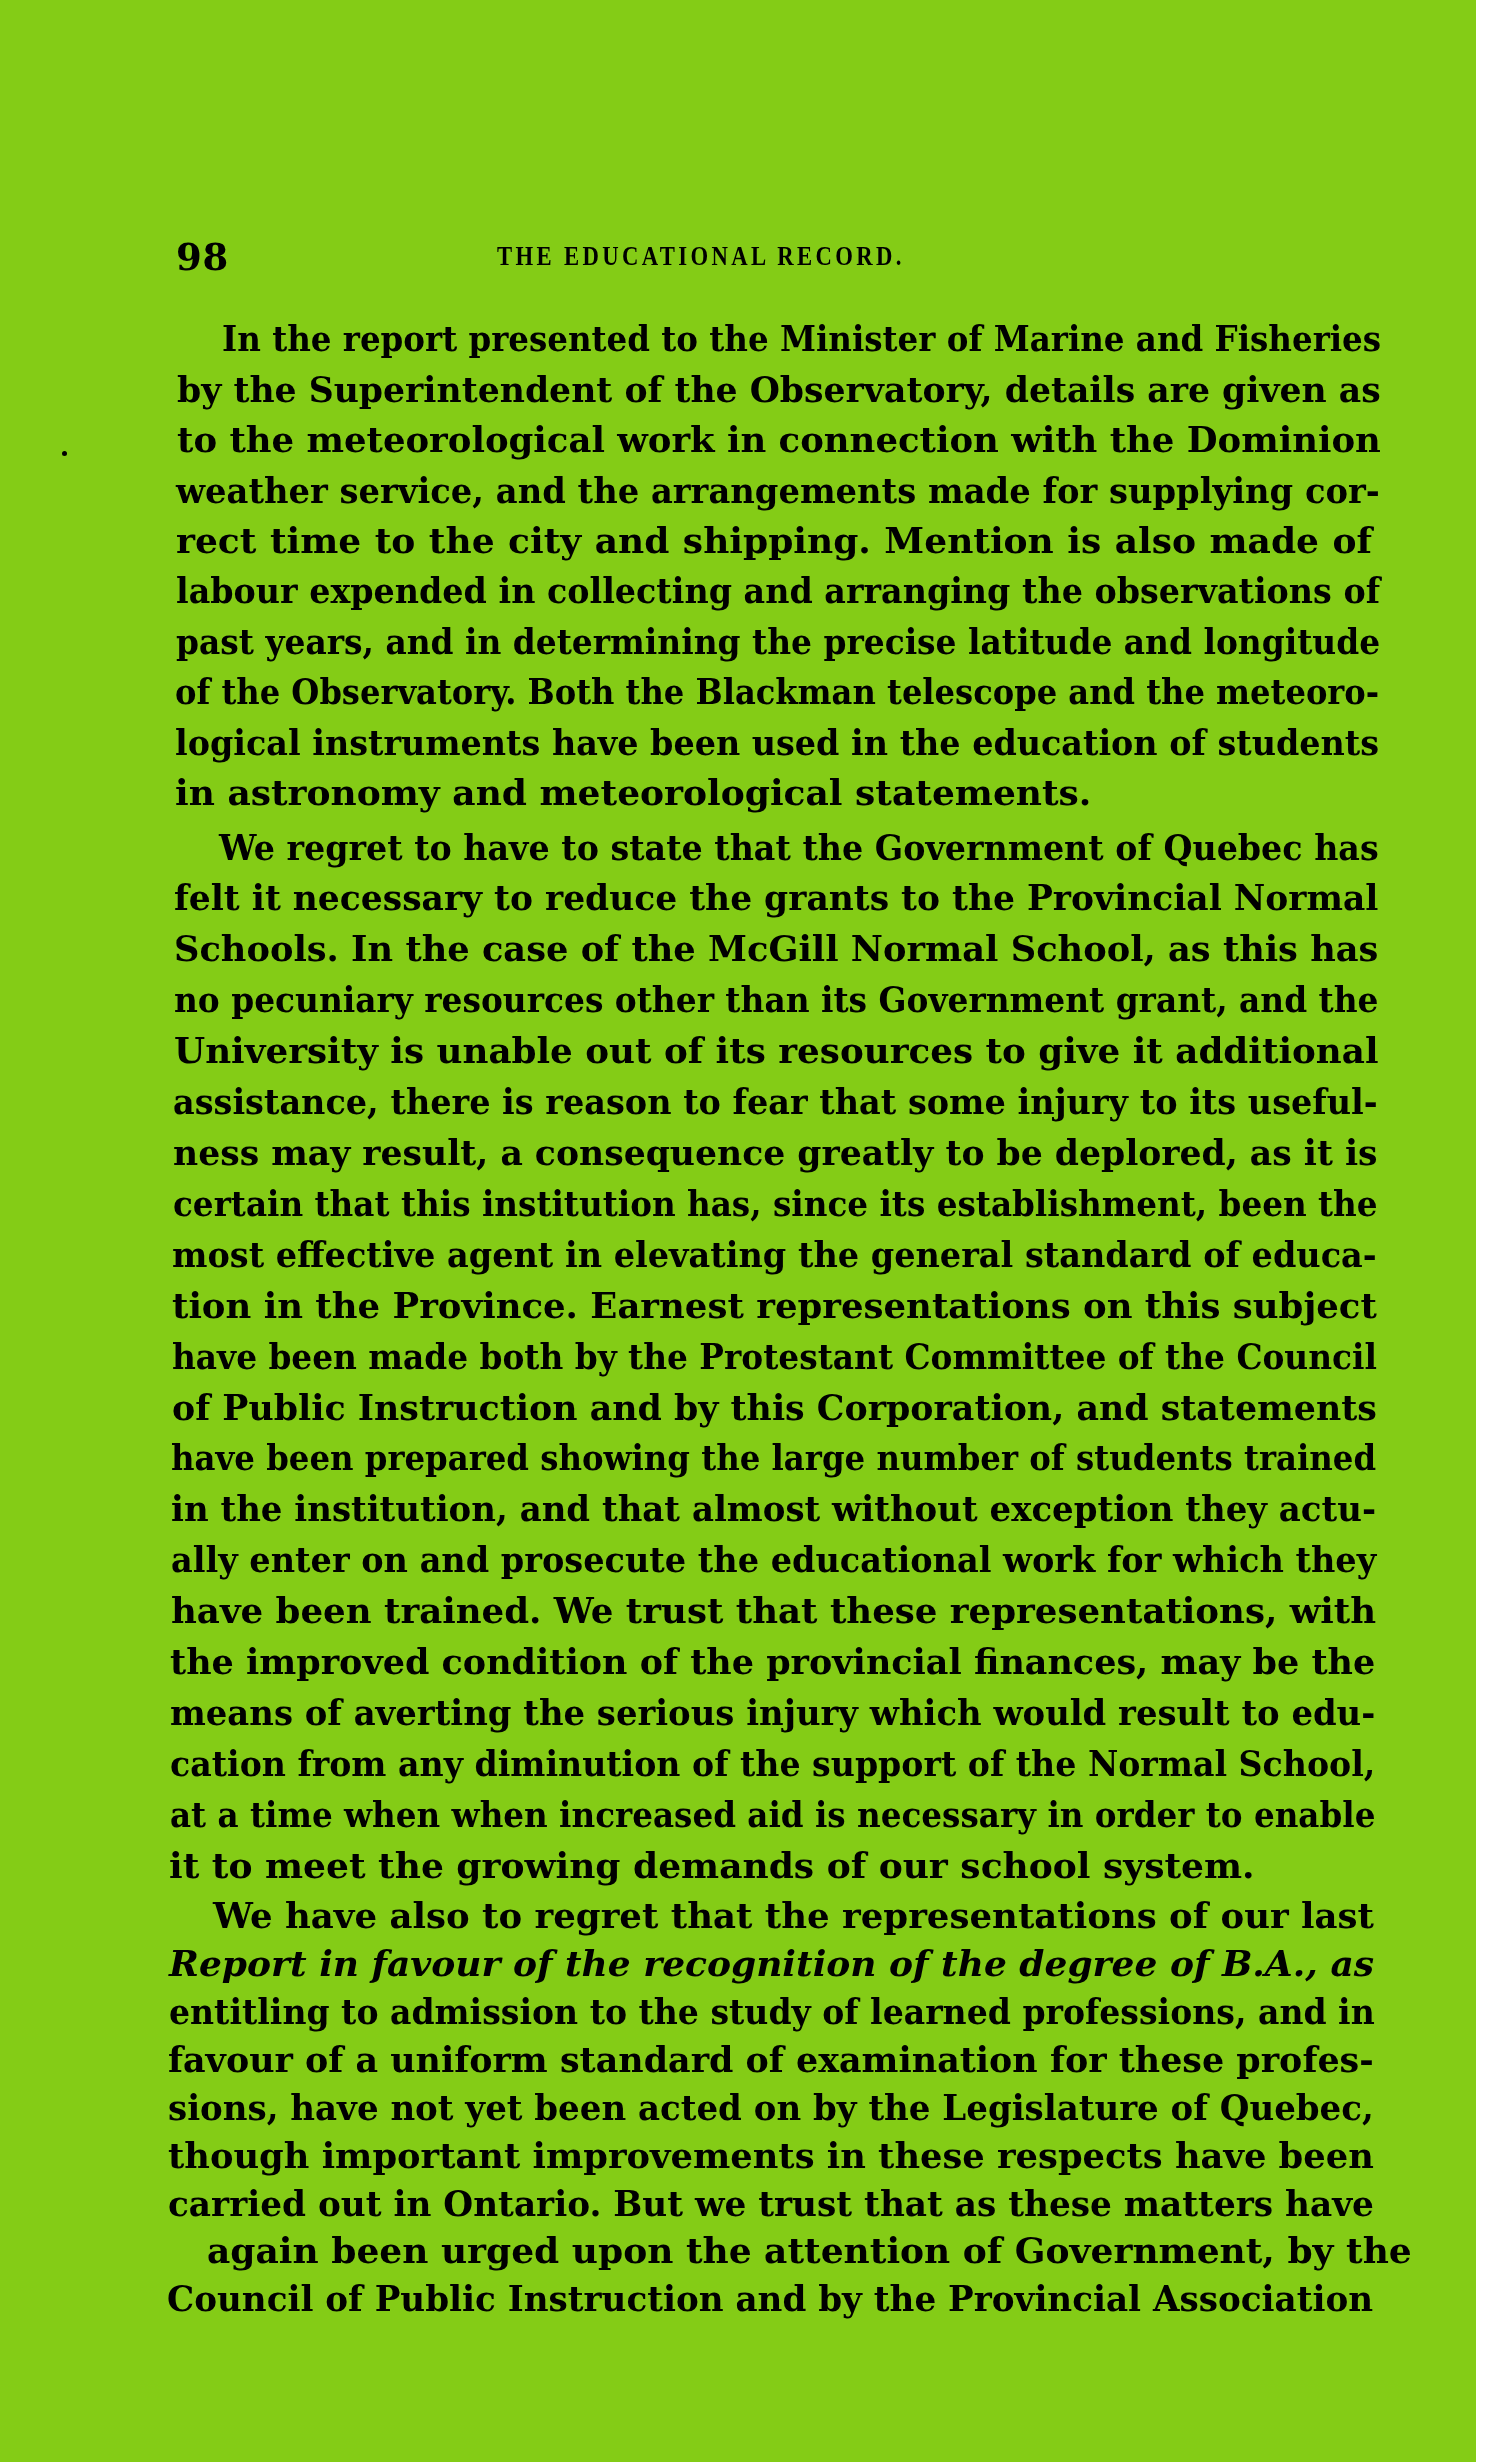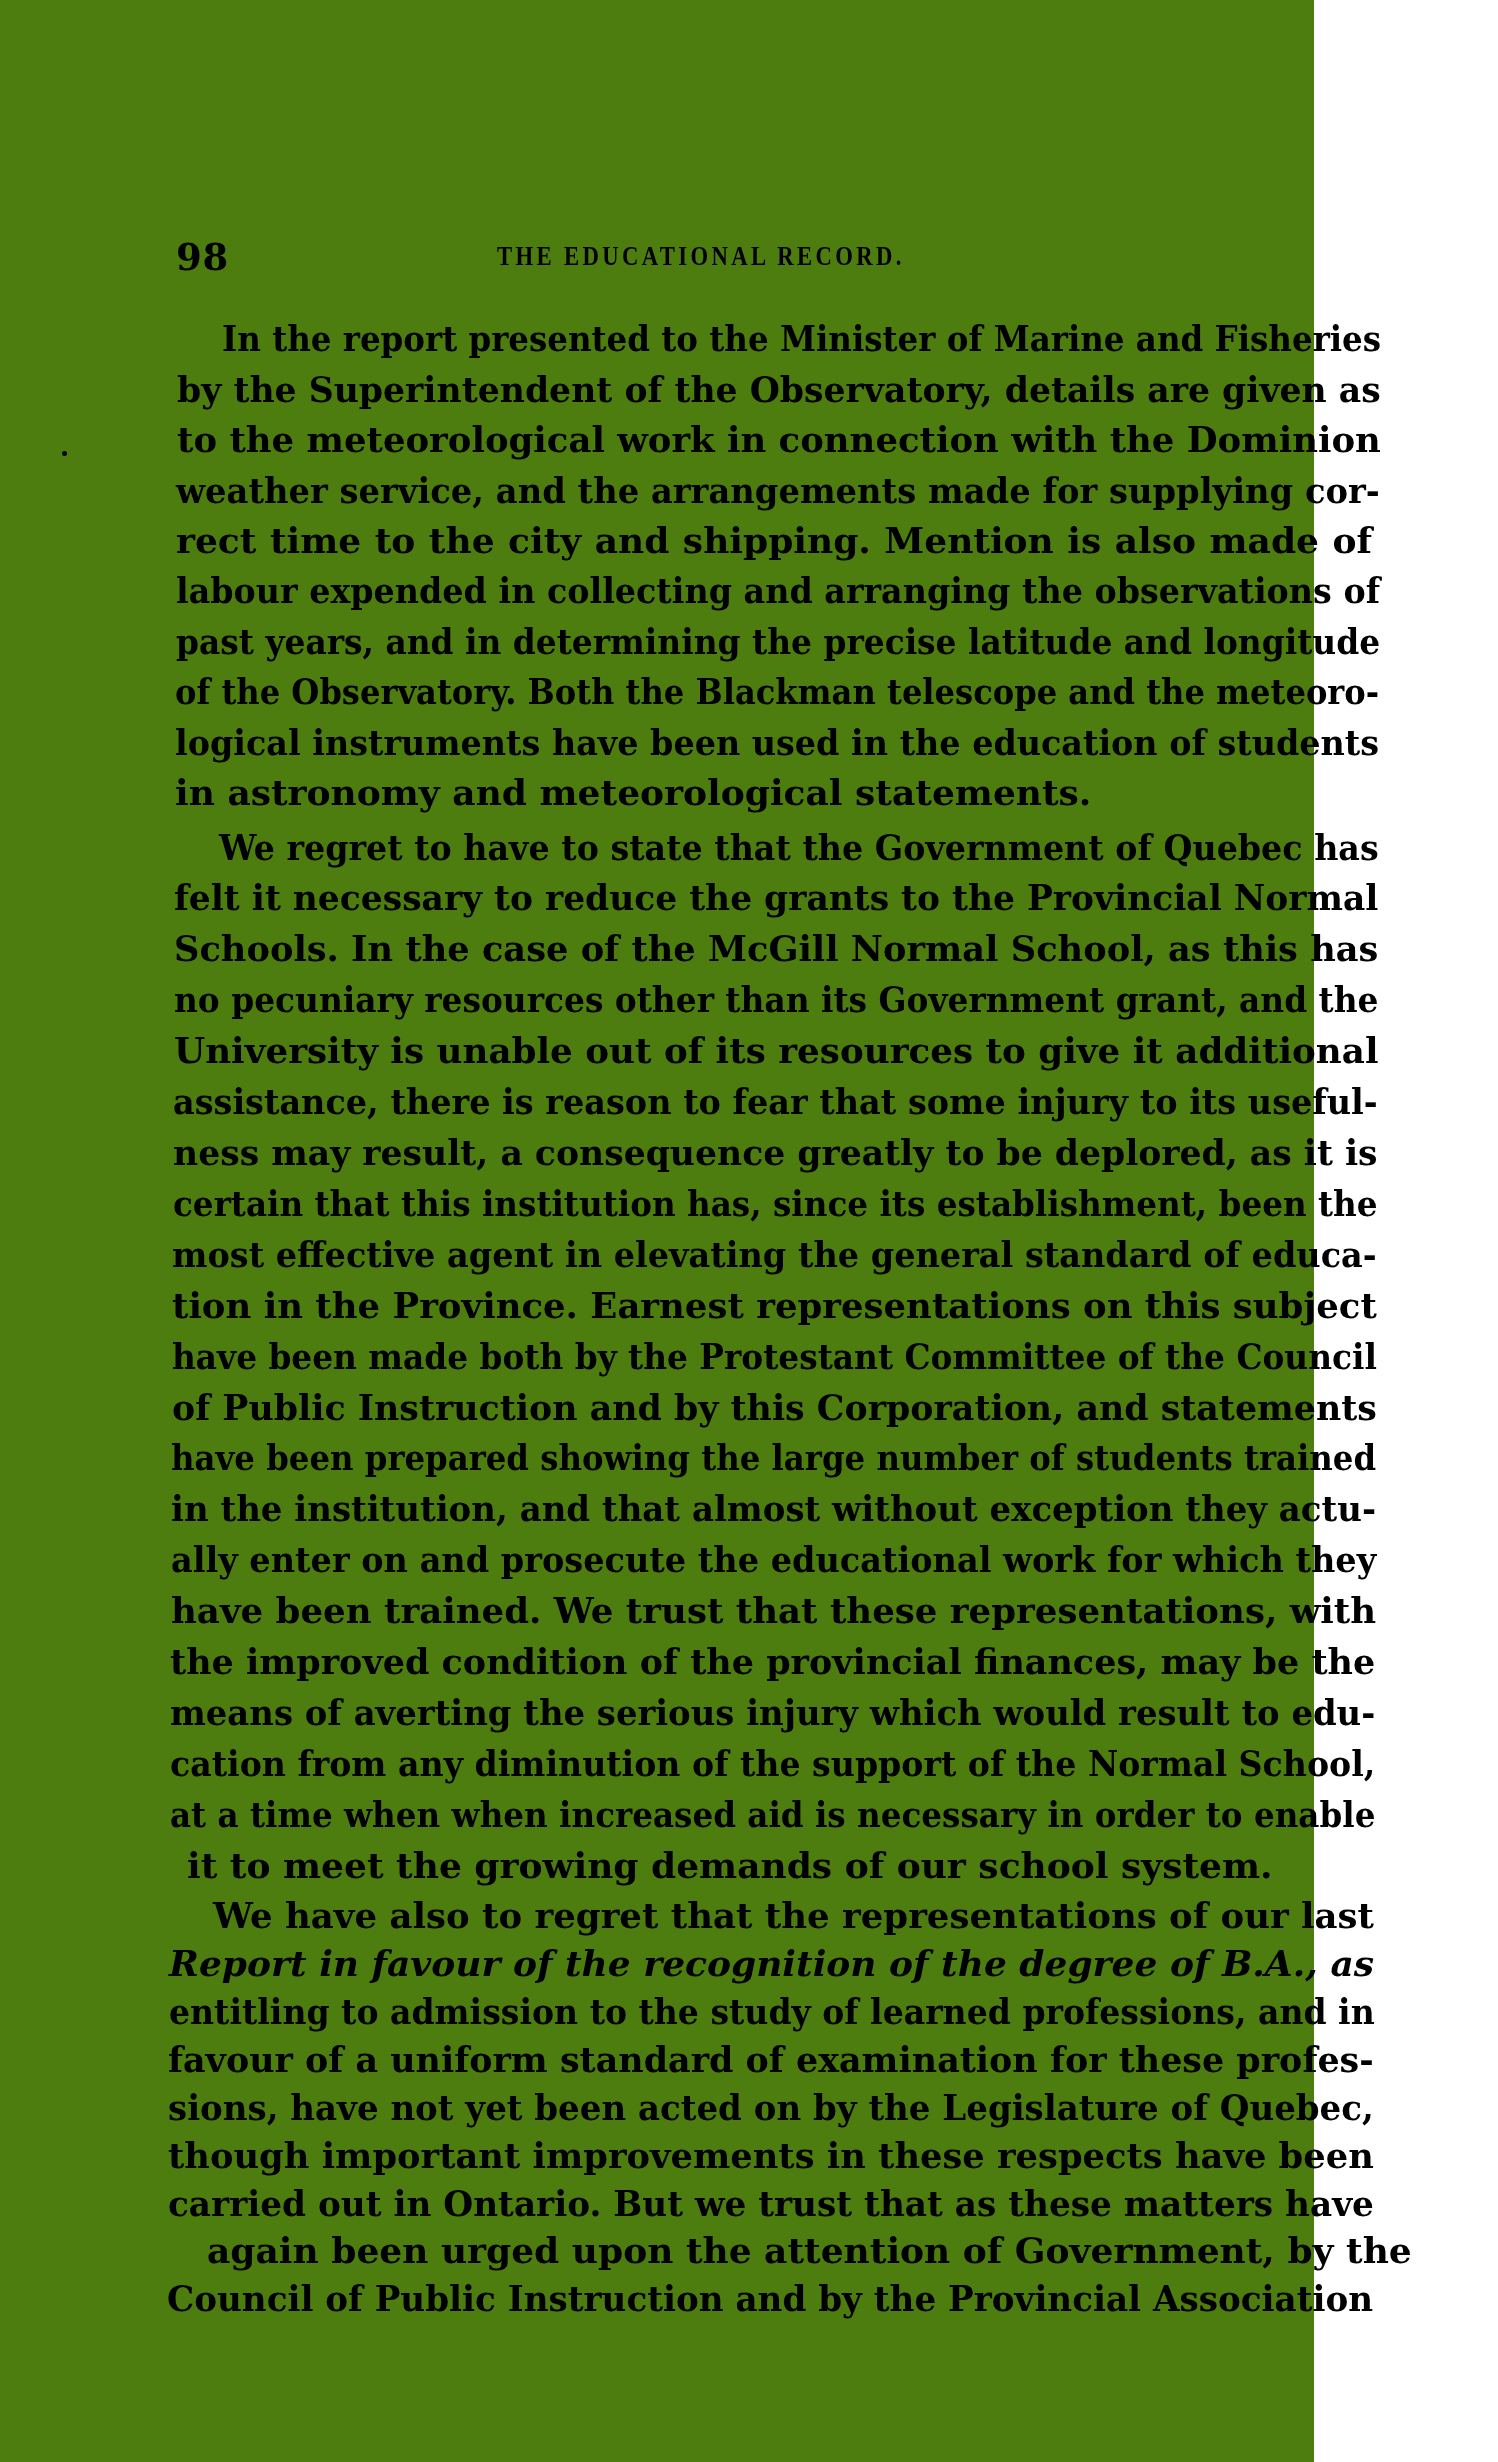--- a/index.html
+++ b/index.html
@@ -12,23 +12,23 @@
     height: 2462px;
     position: relative;
     overflow: hidden;
     font-family: "DejaVu Serif", "Liberation Serif", serif;
     color: #000000;
   }
   .page {
     position: absolute;
     left: 0;
     top: 0;
-    width: 1314px;
+    width: 1476px;
     height: 2462px;
-    background: #4d7c0f;
+    background: #84cc16;
   }
   .page-number {
     position: absolute;
     left: 176px;
     top: 235px;
     font-family: "DejaVu Serif", "Liberation Serif", serif;
     font-weight: bold;
     font-size: 37px;
     line-height: 44px;
     letter-spacing: 0.8px;
@@ -106,21 +106,21 @@
       <div class="line" style="left: 172px; top: 1331px; width: 1314px; transform: scaleX(0.9109); transform-origin: left top;">have been made both by the Protestant Committee of the Council</div>
       <div class="line" style="left: 172px; top: 1382px; width: 1239px; transform: scaleX(0.9662); transform-origin: left top;">of Public Instruction and by this Corporation, and statements</div>
       <div class="line" style="left: 171px; top: 1432px; width: 1331px; transform: scaleX(0.8992); transform-origin: left top;">have been prepared showing the large number of students trained</div>
       <div class="line" style="left: 171px; top: 1483px; width: 1268px; transform: scaleX(0.9438); transform-origin: left top;">in the institution, and that almost without exception they actu-</div>
       <div class="line" style="left: 171px; top: 1534px; width: 1285px; transform: scaleX(0.9314); transform-origin: left top;">ally enter on and prosecute the educational work for which they</div>
       <div class="line" style="left: 171px; top: 1585px; width: 1211px; transform: scaleX(0.988); transform-origin: left top;">have been trained.  We trust that these representations, with</div>
       <div class="line" style="left: 170px; top: 1636px; width: 1233px; transform: scaleX(0.971); transform-origin: left top;">the improved condition of the provincial finances, may be the</div>
       <div class="line" style="left: 170px; top: 1687px; width: 1273px; transform: scaleX(0.9404); transform-origin: left top;">means of averting the serious injury which would result to edu-</div>
       <div class="line" style="left: 170px; top: 1738px; width: 1299px; transform: scaleX(0.9218); transform-origin: left top;">cation from any diminution of the support of the Normal School,</div>
       <div class="line" style="left: 170px; top: 1789px; width: 1322px; transform: scaleX(0.9055); transform-origin: left top;">at a time when when increased aid is necessary in order to enable</div>
-      <div class="line last" style="left: 187px; top: 1840px; width: 1197px;">it to meet the growing demands of our school system.</div>
+      <div class="line last" style="left: 169px; top: 1840px; width: 1197px;">it to meet the growing demands of our school system.</div>
       <div class="line" style="left: 213px; top: 1890px; width: 1168px; transform: scaleX(0.9868); transform-origin: left top;">We have also to regret that the representations of our last</div>
       <div class="line" style="left: 169px; top: 1938px; width: 1197px; font-style: italic;">Report in favour of the recognition of the degree of B.A., as</div>
       <div class="line" style="left: 169px; top: 1986px; width: 1303px; transform: scaleX(0.9192); transform-origin: left top;">entitling to admission to the study of learned professions, and in</div>
       <div class="line" style="left: 168px; top: 2034px; width: 1236px; transform: scaleX(0.9691); transform-origin: left top;">favour of a uniform standard of examination for these profes-</div>
       <div class="line" style="left: 168px; top: 2082px; width: 1267px; transform: scaleX(0.945); transform-origin: left top;">sions, have not yet been acted on by the Legislature of Quebec,</div>
       <div class="line" style="left: 168px; top: 2130px; width: 1222px; transform: scaleX(0.9797); transform-origin: left top;">though important improvements in these respects have been</div>
       <div class="line" style="left: 168px; top: 2178px; width: 1258px; transform: scaleX(0.952); transform-origin: left top;">carried out in Ontario.  But we trust that as these matters have</div>
       <div class="line" style="left: 167px; top: 2225px; width: 1198px; margin-left: 40px;">again been urged upon the attention of Government, by the</div>
       <div class="line last" style="left: 167px; top: 2273px; width: 1262px; transform: scaleX(0.9489); transform-origin: left top;">Council of Public Instruction and by the Provincial Association</div>
     </div>

